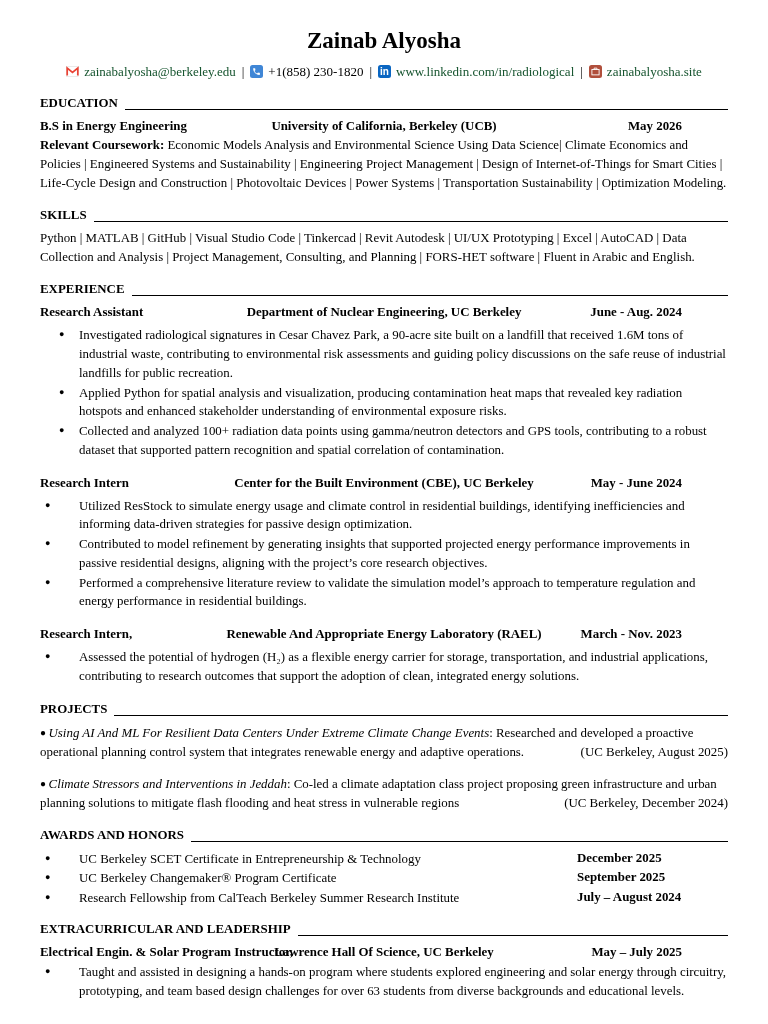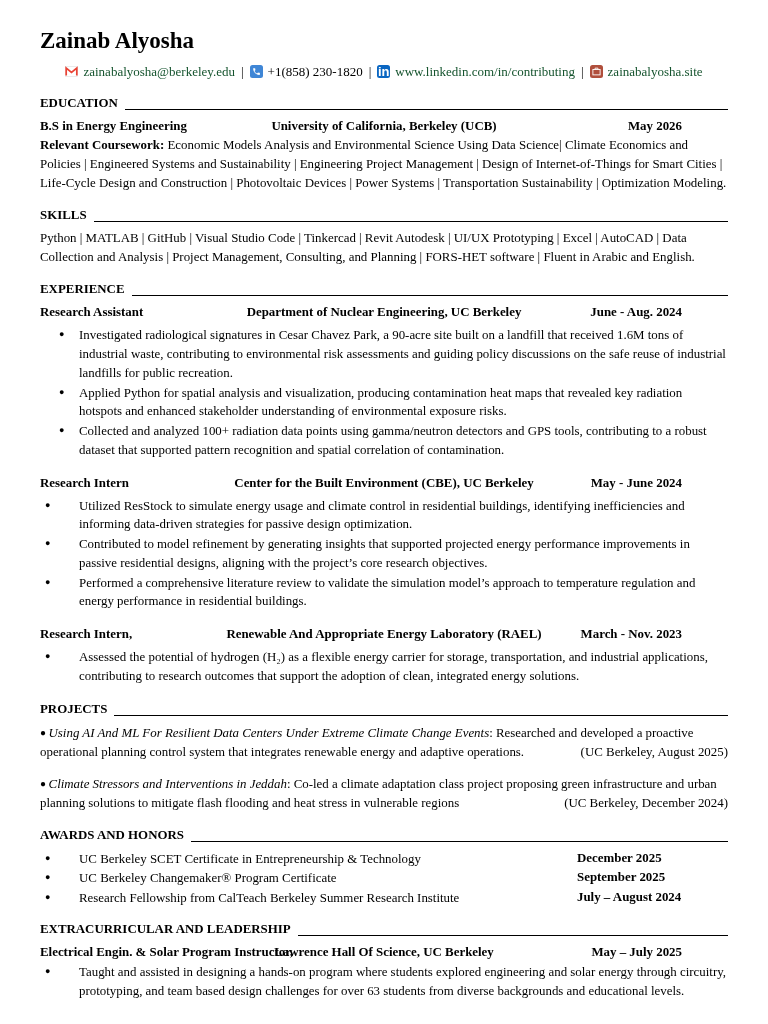--- a/index.html
+++ b/index.html
@@ -2,28 +2,28 @@
 <html><head>
 <meta charset="utf-8">
 <style>
   html,body { margin:0; padding:0; background:#e8e8e8; }
   .page {
     width:768px; height:1024px; margin:0 auto; background:#ffffff;
     box-sizing:border-box; padding:26px 40px 10px 40px;
     font-family:"Liberation Serif", serif; font-size:12.9px; line-height:19px; color:#000;
     overflow:hidden;
   }
-  .name { font-size:23px; line-height:30px; font-weight:bold; margin:0 0 6px 0; }
+  .name { text-align:center; font-size:23px; line-height:30px; font-weight:bold; margin:0 0 6px 0; }
   .contact { display:flex; justify-content:center; align-items:center; gap:5px; font-size:13px; margin-bottom:4px; white-space:nowrap; }
   .lnk { color:#14532d; text-decoration:none; cursor:pointer; }
   .sepc { color:#000; padding:0 1px; }
   .ic { display:inline-flex; align-items:center; justify-content:center; width:13px; height:13px; flex:0 0 13px; }
   .ic-box { border-radius:2.5px; }
   .ic-phone { background:#3f86d6; }
-  .ic-li { background:#0a66c2; color:#fff; font-family:"Liberation Sans", sans-serif; font-weight:bold; font-size:13px; line-height:13px; }
+  .ic-li { background:#0a66c2; color:#fff; font-family:"Liberation Sans", sans-serif; font-weight:bold; font-size:10px; line-height:13px; }
   .ic-site { background:#b04f3c; }
 
   .sec { display:flex; align-items:flex-end; margin-top:13px; margin-bottom:4px; }
   .sec .h { font-weight:bold; }
   .sec .rule { flex:1; border-bottom:1.2px solid #000; margin:0 0 3px 7px; }
 
   .hrow { position:relative; font-weight:bold; min-height:19px; }
   .hrow .title { position:absolute; left:0; top:0; white-space:nowrap; }
   .hrow .org { text-align:center; }
   .hrow .date { position:absolute; right:46px; top:0; white-space:nowrap; }
@@ -65,21 +65,21 @@
       <span class="lnk">zainabalyosha@berkeley.edu</span>
     <span class="sepc">|</span>
     <span class="ic ic-box ic-phone">
       <svg width="9" height="9" viewBox="0 0 24 24">
         <path fill="#ffffff" d="M6.62 10.79c1.44 2.83 3.76 5.14 6.59 6.59l2.2-2.2c.27-.27.67-.36 1.02-.24 1.12.37 2.33.57 3.57.57.55 0 1 .45 1 1V20c0 .55-.45 1-1 1-9.39 0-17-7.61-17-17 0-.55.45-1 1-1h3.5c.55 0 1 .45 1 1 0 1.25.2 2.45.57 3.57.11.35.03.74-.25 1.02l-2.2 2.2z"></path>
       </svg>
     </span>
       <span>+1(858) 230-1820</span>
     <span class="sepc">|</span>
     <span class="ic ic-box ic-li">in</span>
-      <span class="lnk">www.linkedin.com/in/contributing</span>
+      <span class="lnk">www.linkedin.com/in/radiological</span>
     <span class="sepc">|</span>
     <span class="ic ic-box ic-site">
       <svg width="9" height="9" viewBox="0 0 16 16">
         <rect x="1.6" y="4.5" width="12.8" height="9.5" fill="none" stroke="#ffffff" stroke-width="1.6"></rect>
         <path d="M5.5 4.5 V2 H10.5 V4.5" fill="none" stroke="#ffffff" stroke-width="1.6"></path>
       </svg>
     </span>
       <span class="lnk">zainabalyosha.site</span>
   </div>
 

